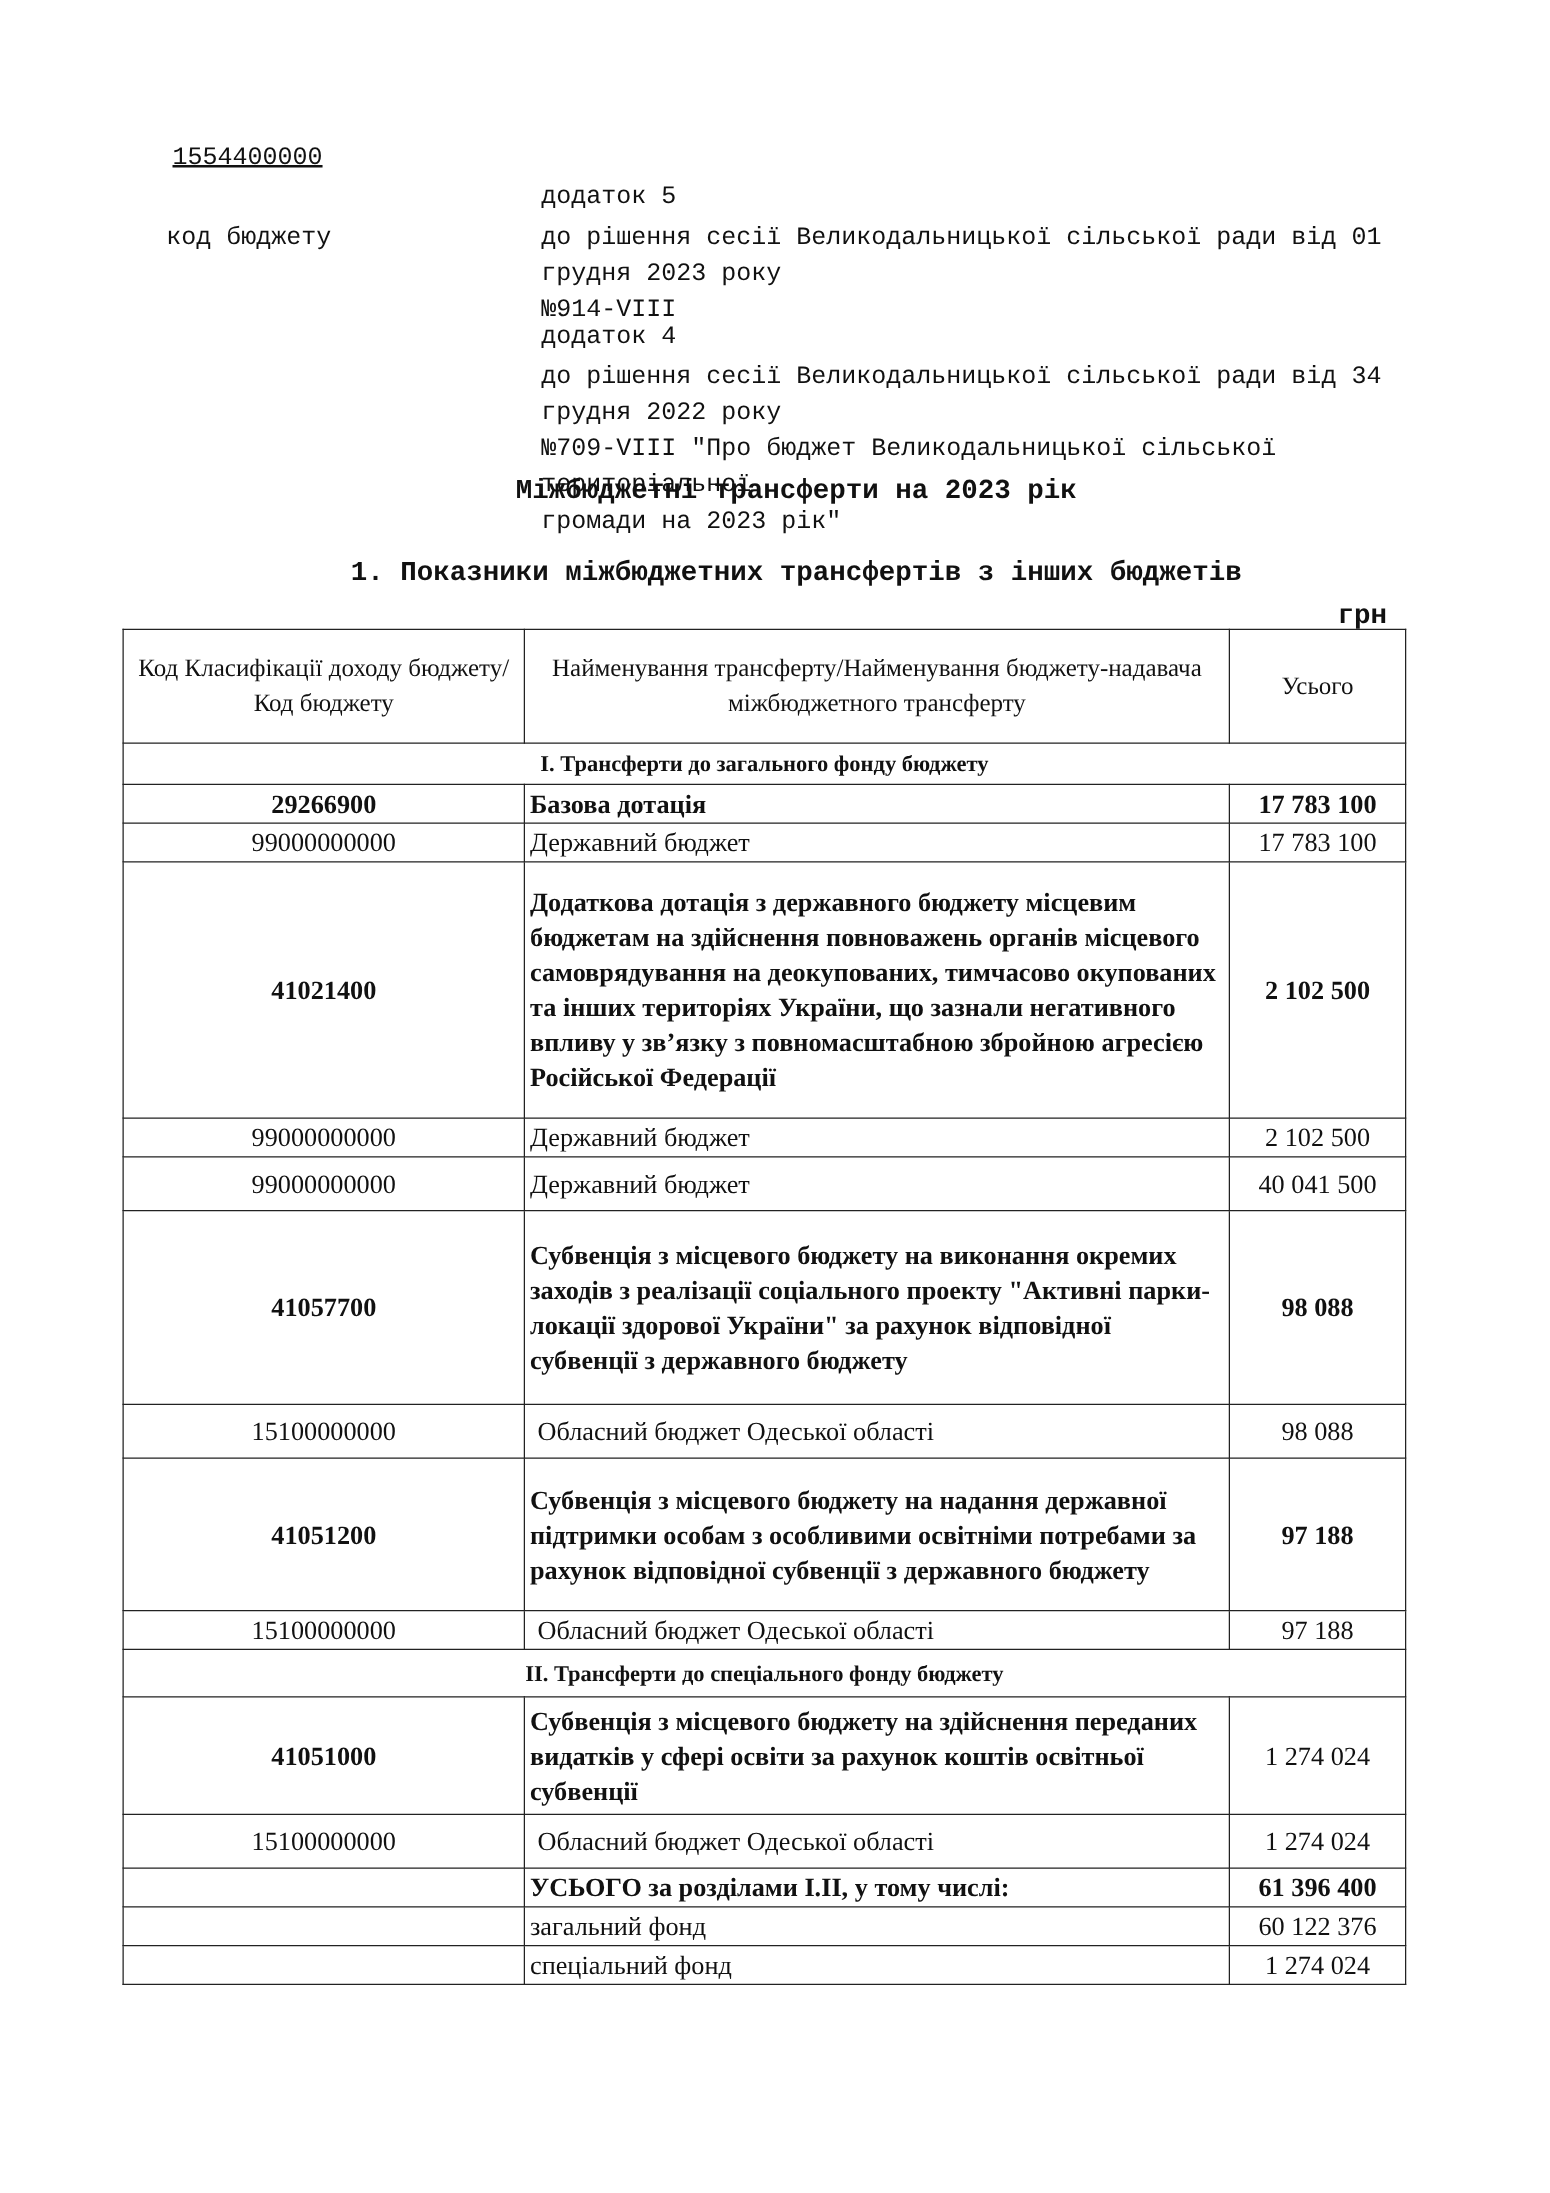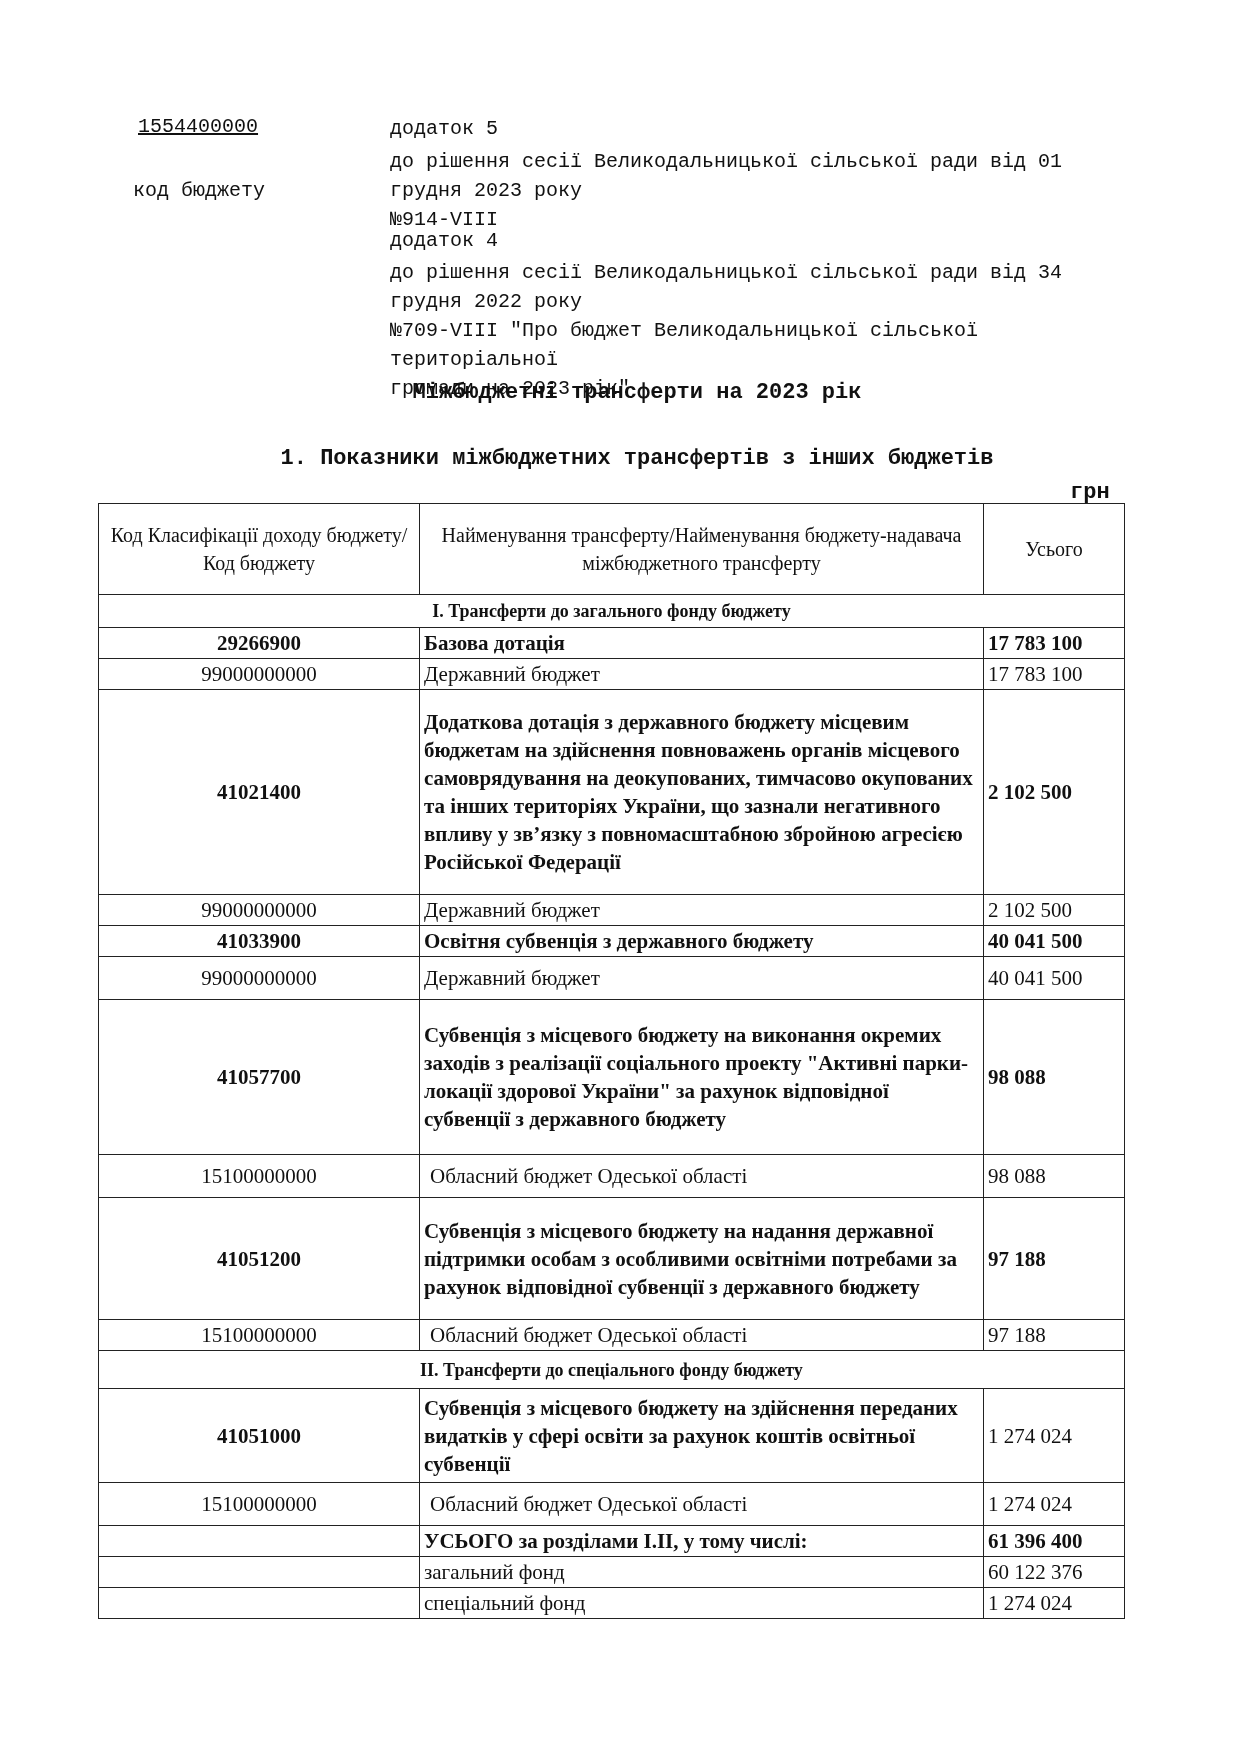--- a/index.html
+++ b/index.html
@@ -4,39 +4,39 @@
 <style>
   html, body { margin: 0; padding: 0; background: #ffffff; }
   body {
     width: 1240px; height: 1754px; position: relative; overflow: hidden;
     font-family: "Liberation Serif", "DejaVu Serif", serif; color: #111;
   }
   .abs { position: absolute; font-family: Liberation Mono, monospace; }
   .hdr { font-size: 20px; line-height: 29px; }
   .budget-code { left: 138px; top: 112px; text-decoration: underline; }
   .budget-code-label { left: 133px; top: 176px; }
-  .annex { left: 390px; width: 720px; }
+  .annex { left: 433px; width: 720px; margin-top: 29px; }
   .annex5 { top: 114px; }
   .annex5-text { top: 147px; }
   .annex4 { top: 226px; }
   .annex4-text { top: 258px; }
   .title { left: 17px; width: 1240px; text-align: center; font-weight: bold; font-size: 22px; }
   .main-title { top: 380px; }
   .sub-title { top: 446px; }
   .unit { left: 1070px; top: 480px; width: 42px; font-weight: bold; font-size: 22px; }
   table.tr {
     position: absolute; left: 86px; top: 503px; width: 1026px;
     border-collapse: collapse; font-size: 21px; table-layout: fixed; margin-left: 12px;
   }
   table.tr td { border: 1.5px solid #222; padding: 0 4px; vertical-align: middle; line-height: 28px; }
   col.c1 { width: 321px; } col.c2 { width: 564px; } col.c3 { width: 141px; }
   .th td { text-align: center; height: 90px; font-size: 20px; line-height: 29px; }
   .sec td { text-align: center; font-weight: bold; font-size: 18px; height: 32px; }
   .code { text-align: center; }
-  .amt { text-align: left; }
+  .amt { text-align: center; }
   .bold { font-weight: bold; }
   .bot td { vertical-align: bottom; }
   .r30 td { height: 30px; }
   .r42 td { height: 42px; }
 </style>
 </head>
 <body>
 
 <div class="abs hdr budget-code">1554400000</div>
 <div class="abs hdr budget-code-label">код бюджету</div>
@@ -87,25 +87,20 @@
   <tr class="bold" style="height:205px">
     <td class="code">41021400</td>
     <td>Додаткова дотація з державного бюджету місцевим бюджетам на здійснення повноважень органів місцевого самоврядування на деокупованих, тимчасово окупованих та інших територіях України, що зазнали негативного впливу у зв’язку з повномасштабною збройною агресією Російської Федерації</td>
     <td class="amt">2 102 500</td>
   </tr>
   <tr class="r30">
     <td class="code">99000000000</td>
     <td>Державний бюджет</td>
     <td class="amt">2 102 500</td>
   </tr>
-  <tr class="bold r30">
-    <td class="code">41033900</td>
-    <td>Освітня субвенція з державного бюджету</td>
-    <td class="amt">40 041 500</td>
-  </tr>
   <tr class="r42">
     <td class="code">99000000000</td>
     <td>Державний бюджет</td>
     <td class="amt">40 041 500</td>
   </tr>
   <tr class="bold bot" style="height:155px">
     <td class="code">41057700</td>
     <td>Субвенція з місцевого бюджету на виконання окремих заходів з реалізації соціального проекту "Активні парки-локації здорової України" за рахунок відповідної субвенції з державного бюджету</td>
     <td class="amt">98 088</td>
   </tr>

